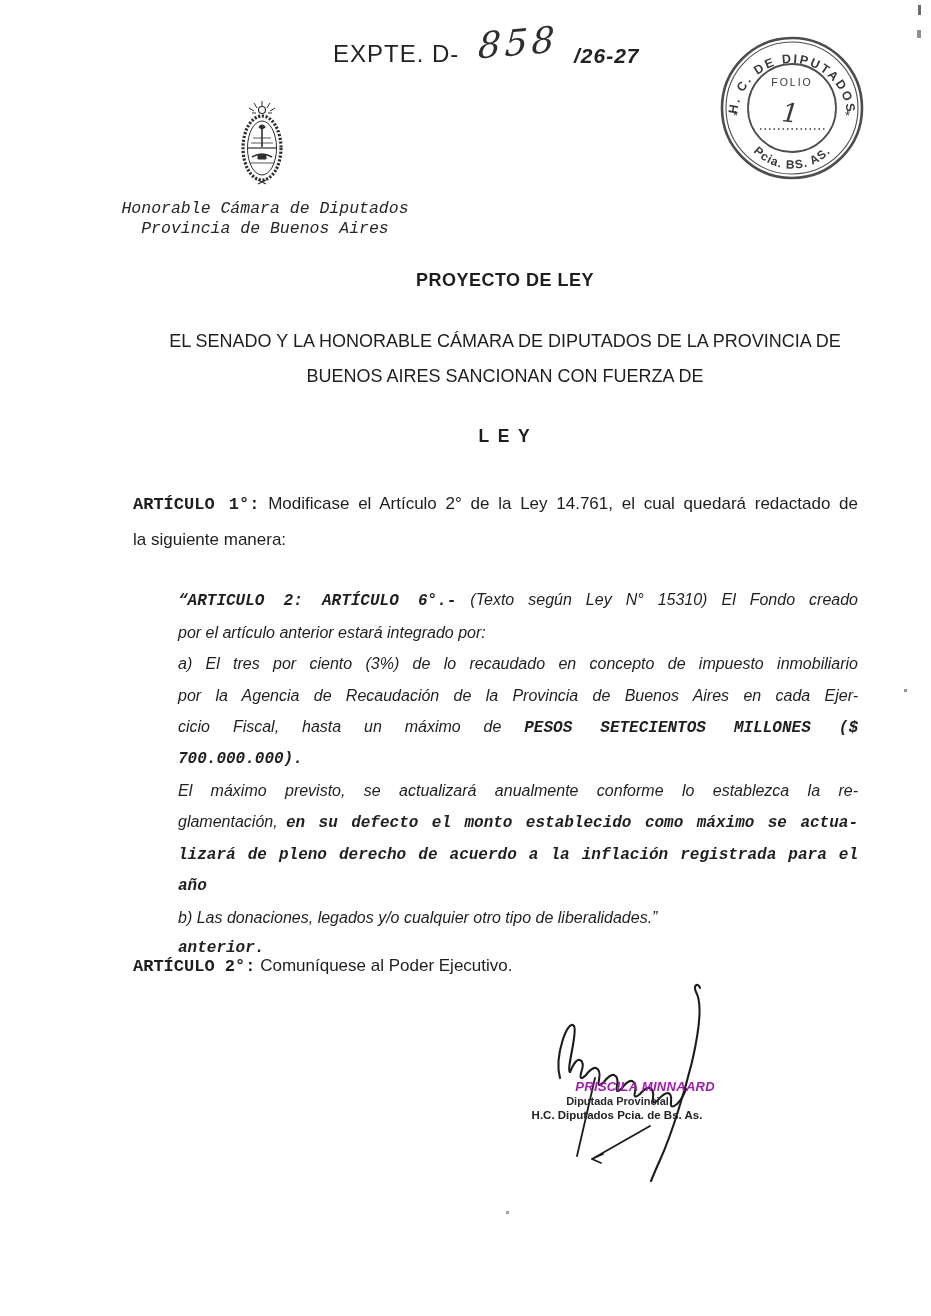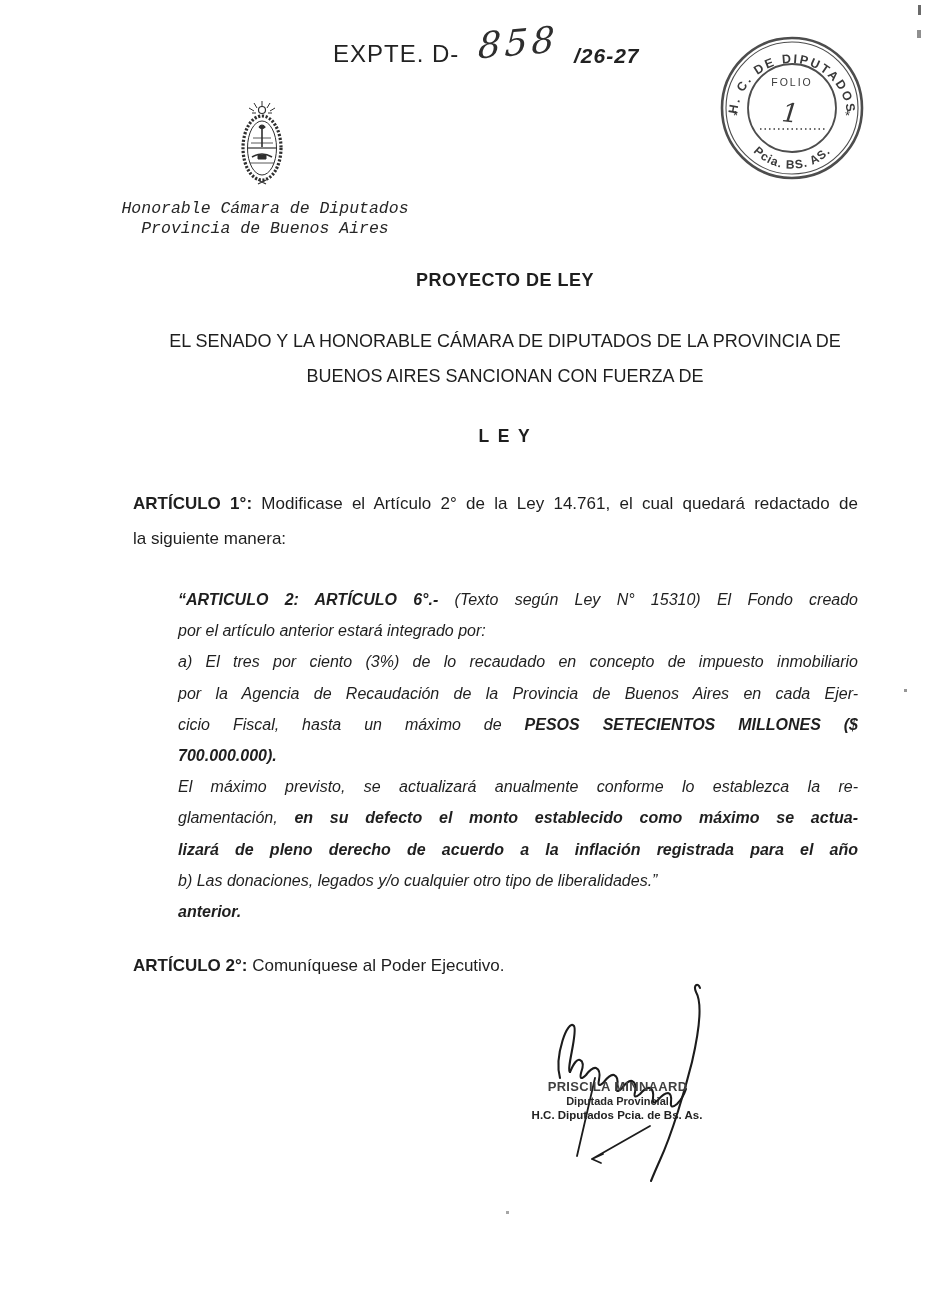--- a/index.html
+++ b/index.html
@@ -27,26 +27,26 @@
   .preamble-1  { top:331px; font-size:18px; }
   .preamble-2  { top:366px; font-size:18px; }
   .ley-heading { top:426px; font-size:17.5px; font-weight:bold; letter-spacing:2px; }
 
   
   .art1  { left:133px; top:486px; width:725px; font-size:17px; line-height:35px; }
   .art2  { left:133px; top:956px; width:725px; font-size:17px; }
   .quote { left:178px; top:584px; width:680px; font-style:italic; font-size:16px; line-height:31.2px; color:#1f1f1f; }
   .jl { text-align:justify; text-align-last:justify; }
   .nl { text-align:left; }
-  .b  { font-weight:bold; }
+  .b  { font-weight:bold;font-family:Liberation Mono, monospace; }
 
   
   .sig { left:520px; top:978px; width:230px; height:215px; }
   .sig svg { position:absolute; left:0; top:0; }
-  .sig-name    { position:absolute; top:101px; left:0;  width:195px; text-align:center; font-weight:bold; font-size:13px;  letter-spacing:0.3px; color:#404040; }
+  .sig-name    { position:absolute; top:101px; left:0;  width:195px; text-align:right; font-weight:bold; font-size:13px;  letter-spacing:0.3px; color:#a21caf;font-style:italic; }
   .sig-title   { position:absolute; top:117px; left:0;  width:195px; text-align:center; font-weight:bold; font-size:11px;  color:#2a2a2a; }
   .sig-chamber { position:absolute; top:131px; left:-12px; width:218px; text-align:center; font-weight:bold; font-size:11.5px; color:#222; }
 
   
   .stamp { left:716px; top:32px; }
   .coa   { left:240px; top:100px; }
 
   
   .artifact { position:absolute; background:#6a6a6a; }
 </style>

